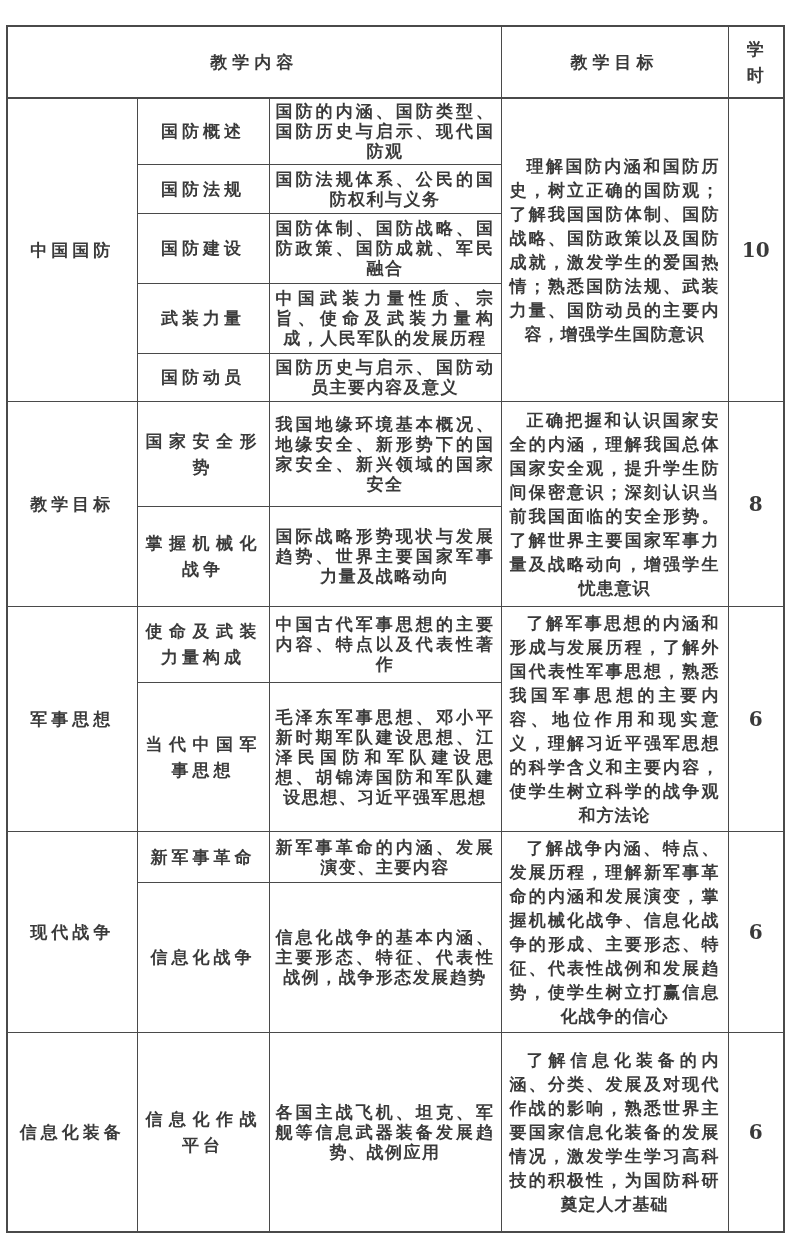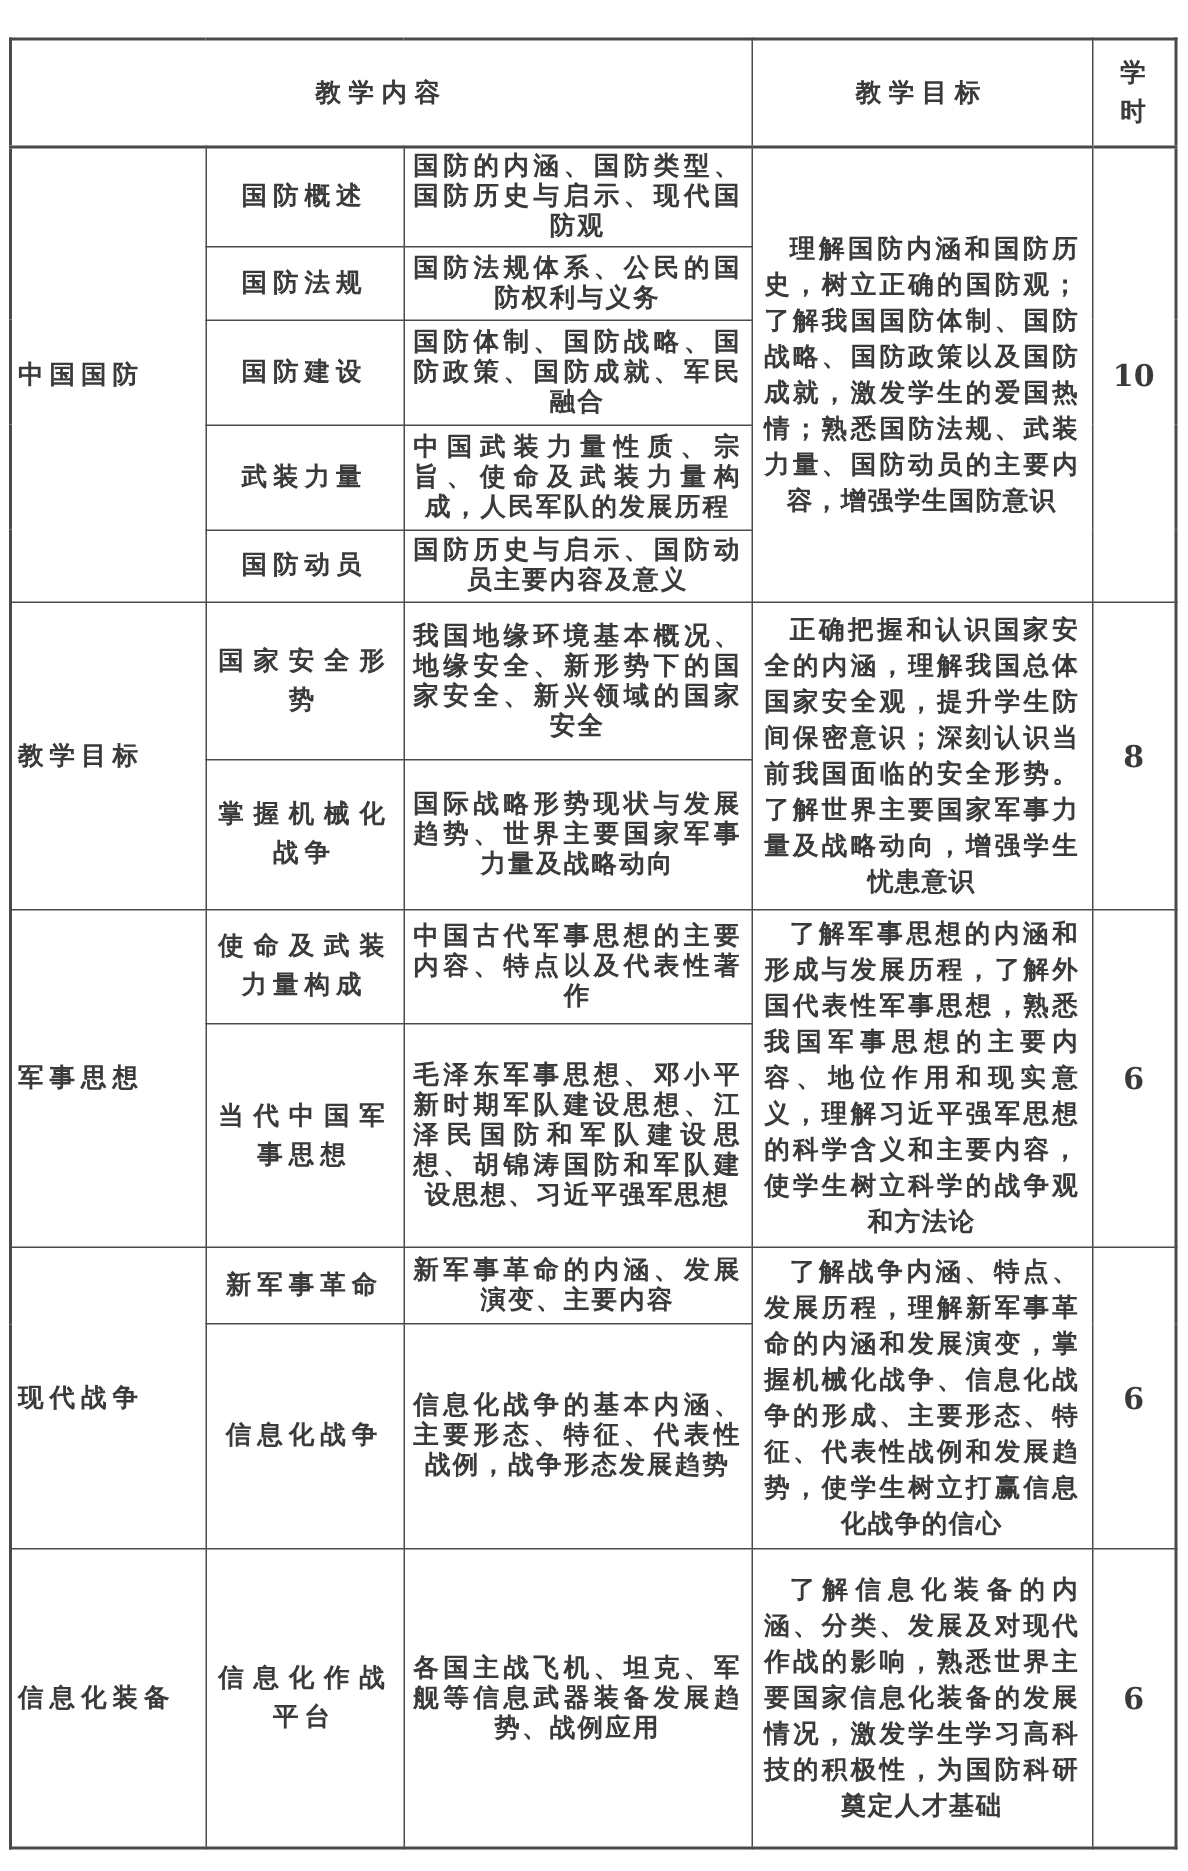--- a/index.html
+++ b/index.html
@@ -26,21 +26,21 @@
   }
   table{border:2px solid #4a4a4a;}
   tr.header th{
     border-bottom:2px solid #4a4a4a;
     text-align:center;
     letter-spacing:5px;
     line-height:26px;
   }
   tr.header th.hours-h{letter-spacing:1px;padding:2px 16px;}
   td.cat{
-    text-align:left;
+    text-align:center;
     letter-spacing:4px;
     padding:2px 4px;
     line-height:26px;
   }
   td.topic{
     text-align:justify;
     text-align-last:center;
     letter-spacing:4px;
     padding:2px 8px;
     line-height:26px;

